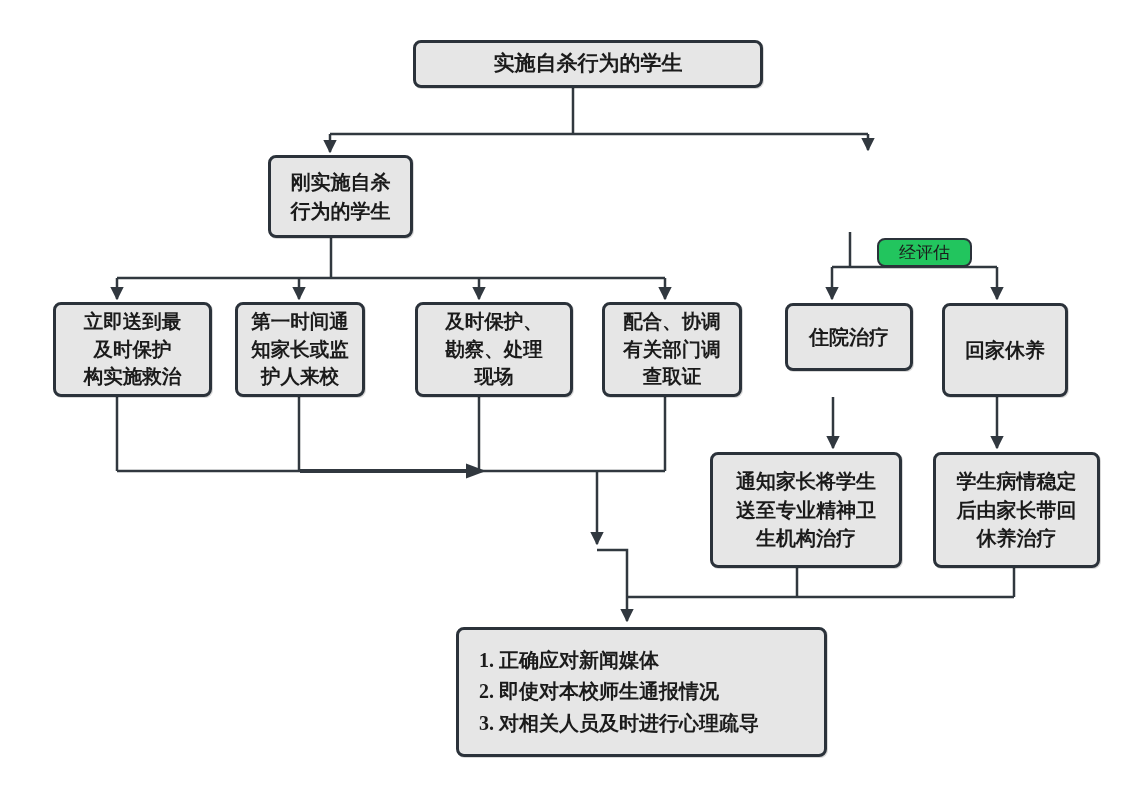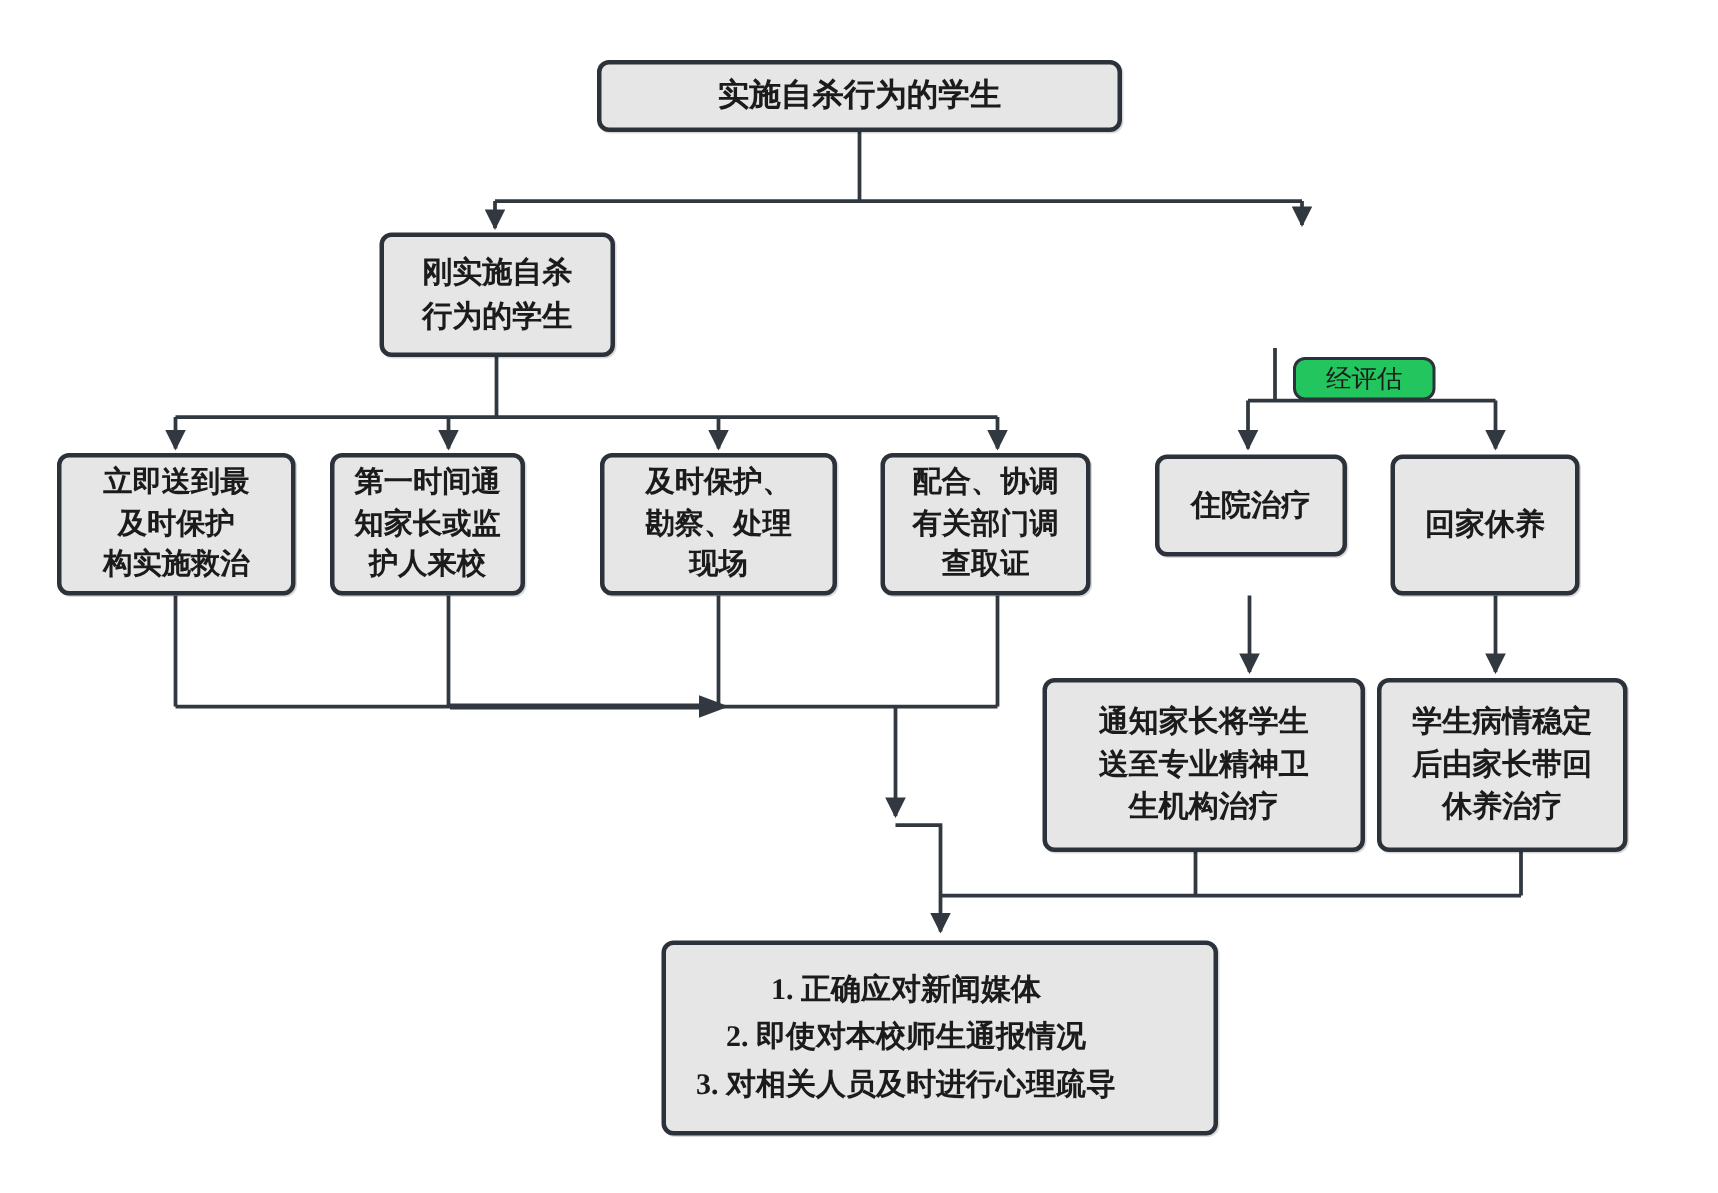--- a/index.html
+++ b/index.html
@@ -9,27 +9,28 @@
   }
   .canvas{position:relative;width:1145px;height:795px;overflow:hidden;background:#ffffff;}
   svg.wires{position:absolute;left:0;top:0;z-index:0;}
   .node{
     position:absolute;z-index:1;box-sizing:border-box;
     background:#e6e6e6;border:3px solid #2b323a;border-radius:8px;
     display:flex;align-items:center;justify-content:center;
     text-align:center;color:#1b1b1b;font-weight:bold;
     white-space:pre-line;line-height:1.42;
     box-shadow:1px 1px 0 rgba(0,0,0,0.15);
+    margin-left:15px;
   }
   .node.small-label{
     background:#22c55e;border-width:2.5px;font-weight:normal;
     border-radius:8px;line-height:1;z-index:2;box-shadow:none;
   }
   .node.list{
-    text-align:center;justify-content:flex-start;align-items:center;
+    text-align:left;justify-content:flex-start;align-items:center;
     padding-left:20px;line-height:1.58;
   }
 </style>
 </head>
 <body>
 
 <div class="canvas">
 
   <svg class="wires" width="1145" height="795" viewBox="0 0 1145 795">
     <defs>
@@ -72,21 +73,21 @@
 
       <path d="M833 397 V448" marker-end="url(#arrow)"></path>
       <path d="M997 397 V448" marker-end="url(#arrow)"></path>
     </g>
 
     <polygon points="466,463.5 466,478.5 486,471" fill="#31383f"></polygon>
   </svg>
 
   <div class="node" style="left:398px;top:40px;width:350px;height:48px;font-size:21px;">实施自杀行为的学生</div>
 
-  <div class="node" style="left:253px;top:155px;width:157px;height:83px;font-size:20px;">刚实施自杀
+  <div class="node" style="left:253px;top:155px;width:145px;height:83px;font-size:20px;">刚实施自杀
 行为的学生</div>
 
 
   <div class="node small-label" style="left:862px;top:238px;width:95px;height:29px;font-size:17px;">经评估</div>
 
   <div class="node" style="left:38px;top:302px;width:159px;height:95px;font-size:19.5px;">立即送到最
 及时保护
 构实施救治</div>
 
   <div class="node" style="left:220px;top:302px;width:130px;height:95px;font-size:19.5px;">第一时间通
@@ -98,21 +99,21 @@
 现场</div>
 
   <div class="node" style="left:587px;top:302px;width:140px;height:95px;font-size:19.5px;">配合、协调
 有关部门调
 查取证</div>
 
   <div class="node" style="left:770px;top:303px;width:128px;height:68px;font-size:20px;">住院治疗</div>
 
   <div class="node" style="left:927px;top:303px;width:126px;height:94px;font-size:20px;">回家休养</div>
 
-  <div class="node" style="left:695px;top:452px;width:215px;height:116px;font-size:20px;">通知家长将学生
+  <div class="node" style="left:695px;top:452px;width:192px;height:116px;font-size:20px;">通知家长将学生
 送至专业精神卫
 生机构治疗</div>
 
   <div class="node" style="left:918px;top:452px;width:167px;height:116px;font-size:20px;">学生病情稳定
 后由家长带回
 休养治疗</div>
 
   <div class="node list" style="left:441px;top:627px;width:371px;height:130px;font-size:20px;">1. 正确应对新闻媒体
 2. 即使对本校师生通报情况
 3. 对相关人员及时进行心理疏导</div>

